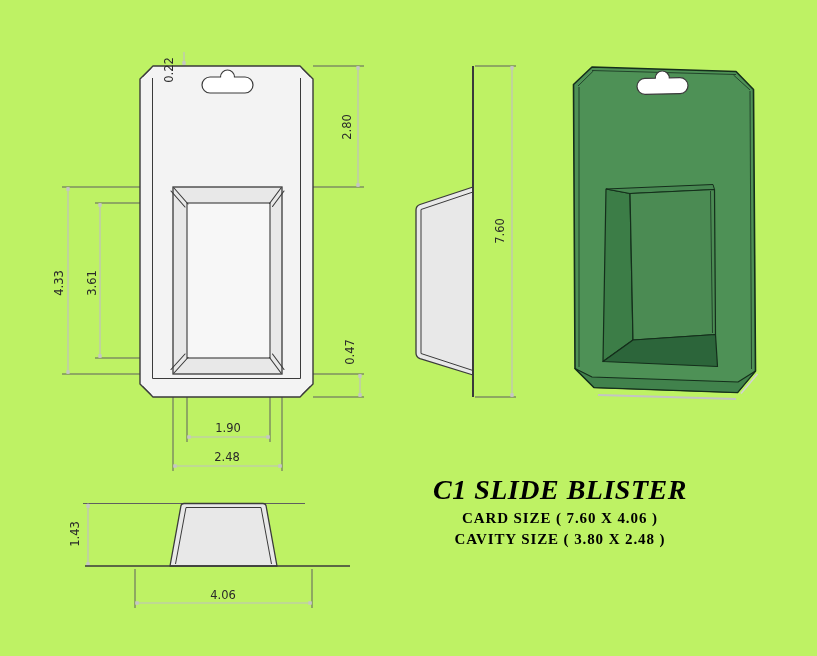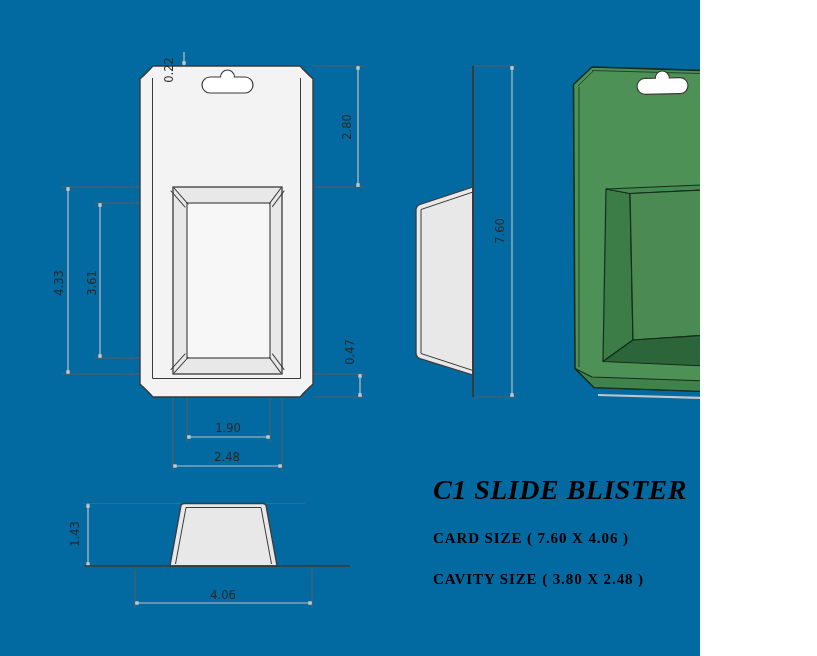--- a/index.html
+++ b/index.html
@@ -1,22 +1,22 @@
 <!DOCTYPE html>
 <html><head>
 <meta charset="utf-8">
 <style>
   html,body{margin:0;padding:0;background:#ffffff;}
-  .stage{position:relative;width:700px;height:656px;background:#0369a1;overflow:hidden;
+  .stage{position:relative;width:817px;height:656px;background:#bef264;overflow:hidden;
          font-family:"DejaVu Sans",sans-serif;}
   svg{position:absolute;left:0;top:0;}
   svg text{font-family:"DejaVu Sans",sans-serif;font-size:11.5px;fill:#2a2a2a;}
   .title-block{position:absolute;left:433px;top:474px;color:#000;}
   .title{font:italic 700 28px "Liberation Serif",serif;letter-spacing:.5px;white-space:nowrap;}
-  .subtitle{font:700 15px "Liberation Serif",serif;letter-spacing:.9px;margin-top:24px;white-space:nowrap;}
+  .subtitle{font:700 15px "Liberation Serif",serif;letter-spacing:.9px;margin-top:4px;white-space:nowrap;text-align:center;}
 </style>
 </head>
 <body>
 
 <div class="stage">
 <svg width="817" height="656" viewBox="0 0 817 656">
 
   <g>
 
     <path d="M62 187H173 M62 374H173 M95 203H187 M95 358H187 M282 187H364 M313 66H364 M282 374H364 M313 397H364 M184 76H230 M187 358V442 M270 358V442 M173 374V471 M282 374V471" stroke="#5f5f5f" stroke-width="1" fill="none"></path>

